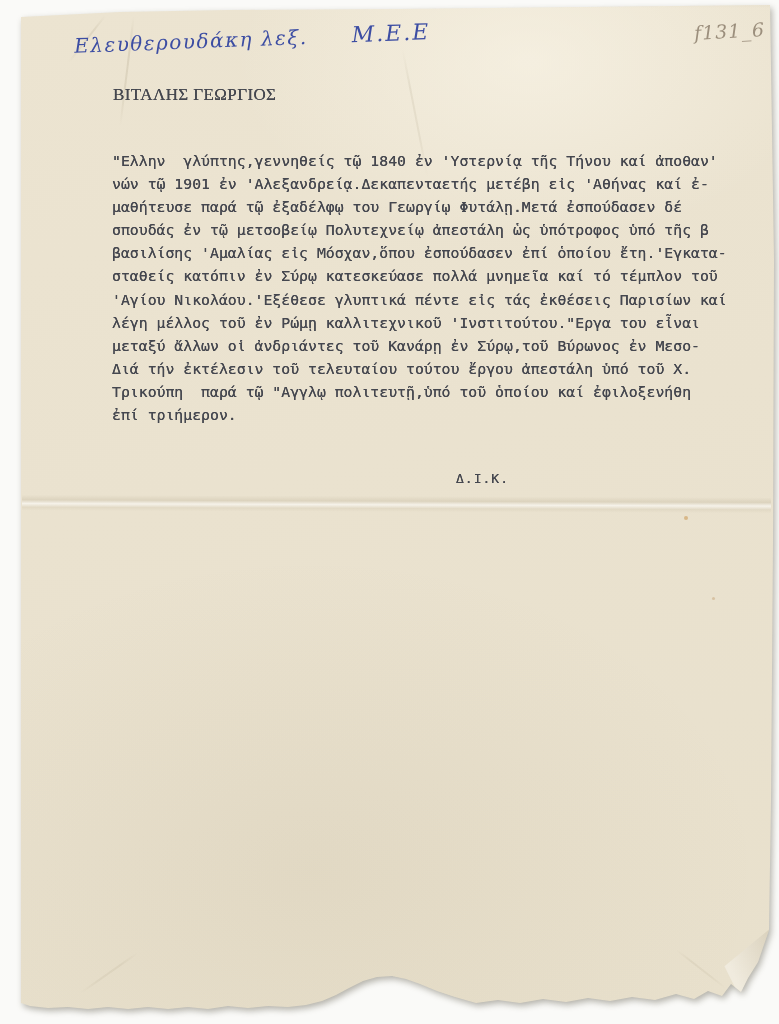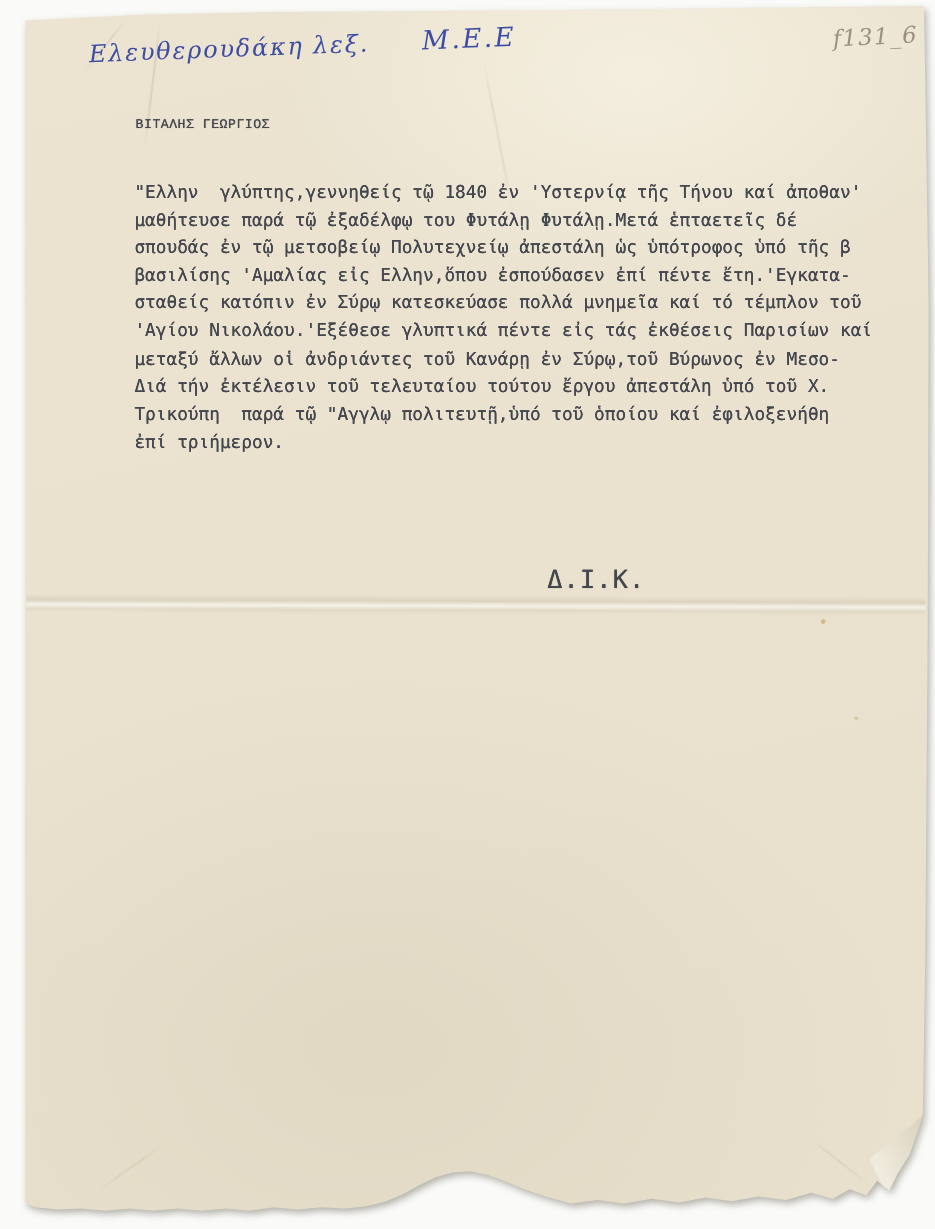--- a/index.html
+++ b/index.html
@@ -106,25 +106,25 @@
     top: 20px;
     font-family: "DejaVu Serif", serif;
     font-style: italic;
     font-size: 19px;
     letter-spacing: 1px;
     transform: rotate(-3deg);
   }
   .doc-title {
     position: absolute;
     left: 113px;
-    top: 99px;
+    top: 85px;
     margin: 0;
-    font-family: Liberation Mono, monospace;
+    font-family: Liberation Serif, serif;
     font-weight: normal;
-    font-size: 11px;
+    font-size: 17px;
     letter-spacing: 0.4px;
     text-shadow: 0 0 0.6px currentColor;
     white-space: pre;
   }
   .doc-body {
     position: absolute;
     left: 112px;
     top: 149px;
     width: 630px;
     font-family: "DejaVu Sans Mono", "DejaVu Sans", monospace;
@@ -135,21 +135,21 @@
   }
   .doc-body .line {
     white-space: pre;
     height: 23.1px;
   }
   .signature {
     position: absolute;
     left: 456px;
     top: 471px;
     font-family: "DejaVu Sans Mono", "DejaVu Sans", monospace;
-    font-size: 21px;
+    font-size: 13px;
     letter-spacing: 1px;
     text-shadow: 0 0 0.6px currentColor;
     white-space: pre;
   }
 </style>
 </head>
 <body style="background: rgb(250, 250, 248);">
 
 <div class="stage">
   <div class="paper-wrap">
@@ -169,25 +169,27 @@
         <span class="note-main">Ελευθερουδάκη λεξ.</span>
         <span class="note-abbr">Μ.Ε.Ε</span>
       </div>
 
       <div class="ref-number" style="color: rgb(156, 143, 125);">f131_6</div>
 
       <h1 class="doc-title" style="color: rgb(69, 71, 79);">ΒΙΤΑΛΗΣ ΓΕΩΡΓΙΟΣ</h1>
 
       <div class="doc-body" style="color: rgb(69, 71, 79);">
           <div class="line">"Ελλην  γλύπτης,γεννηθείς τῷ 1840 ἐν 'Υστερνίᾳ τῆς Τήνου καί ἀποθαν'</div>
-          <div class="line">μαθήτευσε παρά τῷ ἐξαδέλφῳ του Φυτάλῃ Φυτάλῃ.Μετά ἑπταετεῖς δέ</div>
+          <div class="line">νών τῷ 1901 ἐν 'Αλεξανδρείᾳ.Δεκαπενταετής μετέβη εἰς 'Αθήνας καί ἐ-</div>
+          <div class="line">μαθήτευσε παρά τῷ ἐξαδέλφῳ του Γεωργίῳ Φυτάλῃ.Μετά ἐσπούδασεν δέ</div>
           <div class="line">σπουδάς ἐν τῷ μετσοβείῳ Πολυτεχνείῳ ἀπεστάλη ὡς ὑπότροφος ὑπό τῆς β</div>
-          <div class="line">βασιλίσης 'Αμαλίας εἰς Ελλην,ὅπου ἐσπούδασεν ἐπί πέντε ἔτη.'Εγκατα-</div>
+          <div class="line">βασιλίσης 'Αμαλίας εἰς Μόσχαν,ὅπου ἐσπούδασεν ἐπί ὁποίου ἔτη.'Εγκατα-</div>
           <div class="line">σταθείς κατόπιν ἐν Σύρῳ κατεσκεύασε πολλά μνημεῖα καί τό τέμπλον τοῦ</div>
           <div class="line">'Αγίου Νικολάου.'Εξέθεσε γλυπτικά πέντε εἰς τάς ἐκθέσεις Παρισίων καί</div>
+          <div class="line">λέγη μέλλος τοῦ ἐν Ρώμῃ καλλιτεχνικοῦ 'Ινστιτούτου."Εργα του εἶναι</div>
           <div class="line">μεταξύ ἄλλων οἱ ἀνδριάντες τοῦ Κανάρῃ ἐν Σύρῳ,τοῦ Βύρωνος ἐν Μεσο-</div>
           <div class="line">Διά τήν ἐκτέλεσιν τοῦ τελευταίου τούτου ἔργου ἀπεστάλη ὑπό τοῦ Χ.</div>
           <div class="line">Τρικούπη  παρά τῷ "Αγγλῳ πολιτευτῇ,ὑπό τοῦ ὁποίου καί ἐφιλοξενήθη</div>
           <div class="line">ἐπί τριήμερον.</div>
         </div>
 
       <div class="signature" style="color: rgb(69, 71, 79);">Δ.Ι.Κ.</div>
 
     </div>
   </div>

